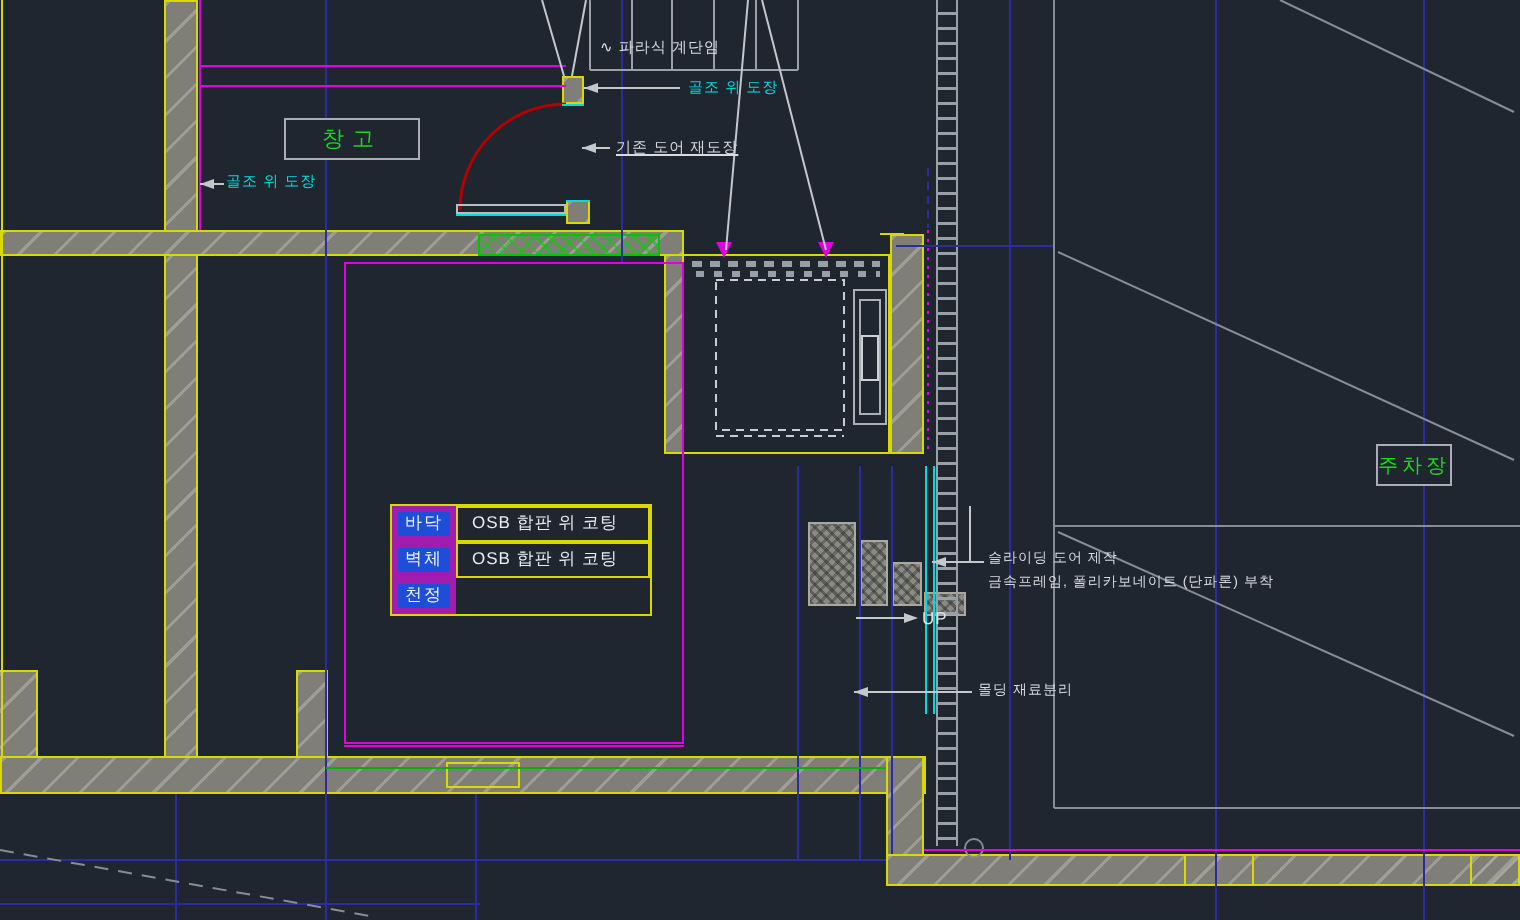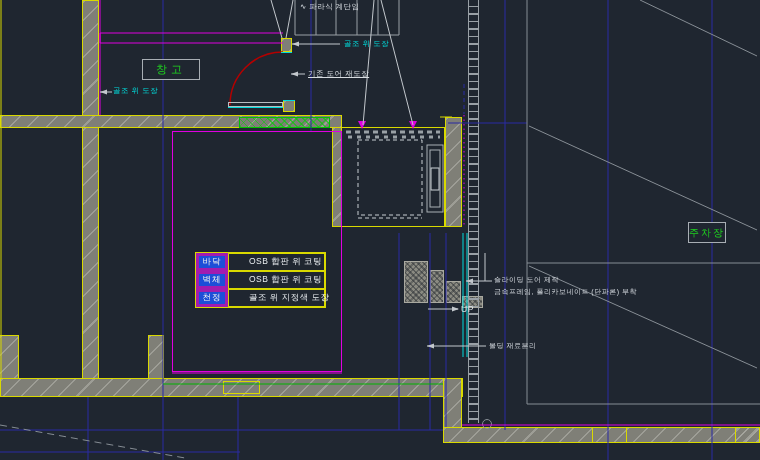--- a/index.html
+++ b/index.html
@@ -20,21 +20,21 @@
   .colbox.hatched{background-image:repeating-linear-gradient(135deg,rgba(235,235,228,.35) 0 1.5px,transparent 1.5px 8px);}
   .lbl{position:absolute;color:#d7dce1;font-size:7.5px;line-height:9px;white-space:nowrap;letter-spacing:.5px;}
   .lbl.cyan{color:#00dcdc;}
   .roombox{position:absolute;box-sizing:border-box;border:1px solid #a8aeb4;background:#1f2630;
         display:flex;align-items:center;justify-content:center;color:#1fd41f;}
   .ftable{position:absolute;left:195px;top:252px;display:grid;grid-template-columns:32px 97px;
         background:#1f2630;border:1px solid #d9d900;}
   .hcell{box-sizing:border-box;height:18px;background:#1d4ed8;color:#f4f4ee;border:3px solid #a21caf;
         font-size:8.5px;display:flex;align-items:center;justify-content:center;letter-spacing:1px;}
   .vcell{box-sizing:border-box;height:18px;color:#e9edf0;border:1px solid #d9d900;
-        font-size:8.5px;display:flex;align-items:center;padding-left:20px;letter-spacing:.5px;white-space:nowrap;}
+        font-size:8.5px;display:flex;align-items:center;padding-left:7px;letter-spacing:.5px;white-space:nowrap;}
   svg{position:absolute;left:0;top:0;}
 </style>
 </head>
 <body>
 
 <div id="canvas">
 
   <div class="wall" style="left:82px;top:0;width:17px;height:380px;"></div>
   <div class="wall" style="left:-1px;top:335px;width:20px;height:45px;"></div>
   <div class="wall" style="left:148px;top:335px;width:16px;height:45px;"></div>
@@ -159,44 +159,43 @@
         <polygon points="466,281 473,278.5 473,283.5" stroke="none"></polygon>
       <line x1="427" y1="346" x2="486" y2="346"></line>
         <polygon points="427,346 434,343.5 434,348.5" stroke="none"></polygon>
       <line x1="428" y1="309" x2="458" y2="309"></line>
         <polygon points="459,309 452,306.5 452,311.5" stroke="none"></polygon>
     </g>
 
     <line x1="163" y1="384" x2="443" y2="384" stroke="#00b400"></line>
   </svg>
 
-  <div class="roombox" style="left:142px;top:59px;width:58px;height:21px;font-size:11px;letter-spacing:4px;">
+  <div class="roombox" style="left:142px;top:59px;width:68px;height:21px;font-size:11px;letter-spacing:4px;">
     <span>창고</span>
   </div>
   <div class="roombox" style="left:688px;top:222px;width:38px;height:21px;font-size:10px;letter-spacing:2px;">
     <span>주차장</span>
   </div>
 
   <div class="lbl cyan" style="left:113px;top:86px;">골조 위 도장</div>
   <div class="lbl cyan" style="left:344px;top:39px;">골조 위 도장</div>
 
-  <div class="lbl" style="left:300px;top:2px;font-family:Liberation Serif, serif;">
+  <div class="lbl" style="left:300px;top:19px;">
     <span>∿</span>
     <span>파라식 계단임</span>
   </div>
   <div class="lbl" style="left:308px;top:69px;text-decoration:underline;">기존 도어 재도장</div>
 
   <div class="lbl" style="left:494px;top:275px;font-size:7px;">슬라이딩 도어 제작</div>
   <div class="lbl" style="left:494px;top:287px;font-size:7px;">금속프레임, 폴리카보네이트 (단파론) 부착</div>
   <div class="lbl" style="left:489px;top:341px;font-size:7px;">몰딩 재료분리</div>
 
   <div class="lbl" style="left:461px;top:305px;font-size:8.5px;color:#dfe4e8;text-align:right;">UP</div>
 
   <div class="ftable">
     <div class="hcell">바닥</div>
     <div class="vcell">OSB 합판 위 코팅</div>
     <div class="hcell">벽체</div>
     <div class="vcell">OSB 합판 위 코팅</div>
     <div class="hcell">천정</div>
-    <div class="vcell">골조 위 지정색 도장</div>
   </div>
 
 </div>
 
 </body></html>

